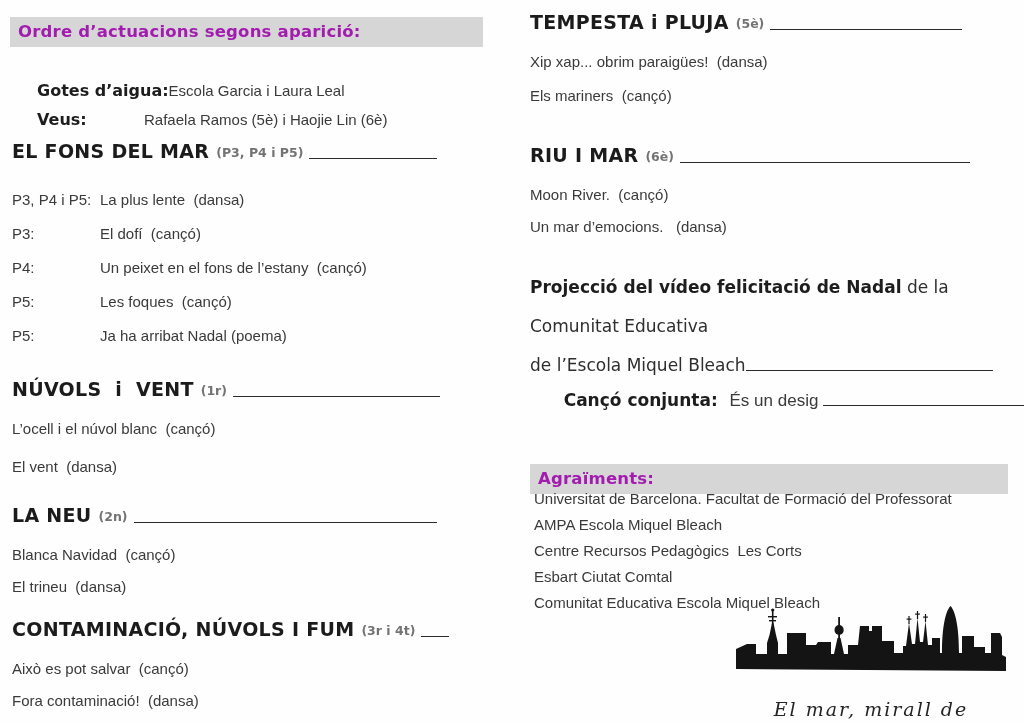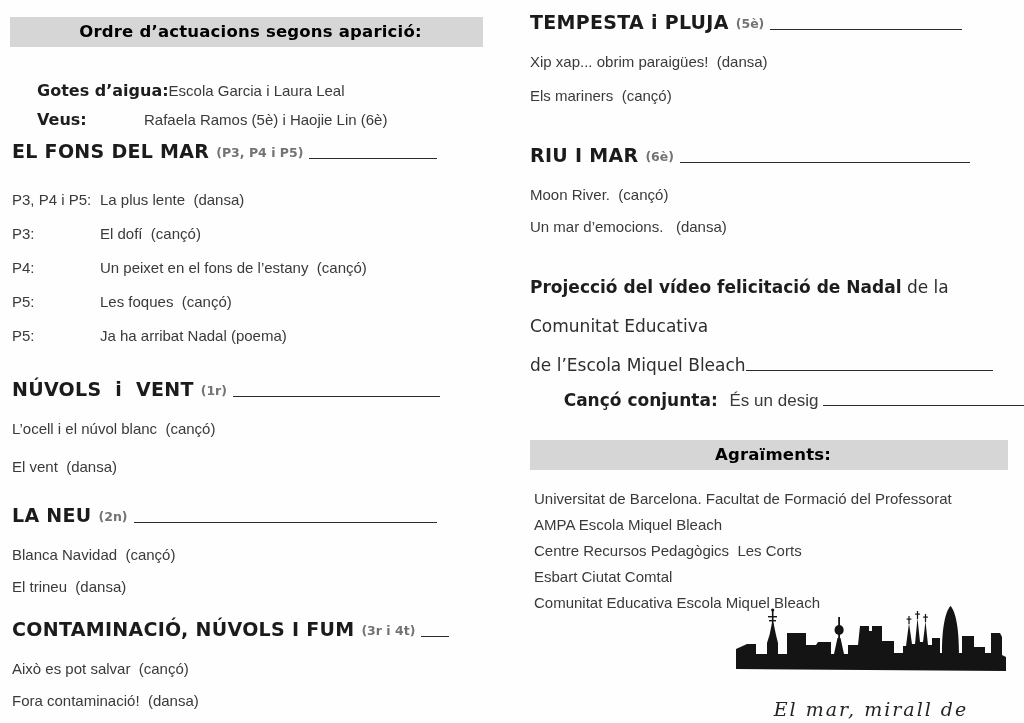--- a/index.html
+++ b/index.html
@@ -3,22 +3,22 @@
 <meta charset="utf-8">
 <style>
   html,body{margin:0;padding:0;background:#fff;}
   .page{position:relative;width:1024px;height:723px;background:#fefefe;overflow:hidden;
         font-family:"Liberation Sans",sans-serif;color:#3a3a3a;}
   .col{position:absolute;top:0;height:723px;}
   .col-left{left:12px;width:473px;}
   .col-right{left:530px;width:482px;}
   .block{position:absolute;left:0;}
   .graybar{background:#d6d6d6;height:30px;line-height:30px;padding-left:8px;
-           font-family:"DejaVu Sans",sans-serif;font-weight:bold;font-size:16.5px;color:#000000;
-           letter-spacing:.2px;box-sizing:border-box;text-align:center;}
+           font-family:"DejaVu Sans",sans-serif;font-weight:bold;font-size:16.5px;color:#a21caf;
+           letter-spacing:.2px;box-sizing:border-box;}
   .comic{font-family:"DejaVu Sans",sans-serif;font-weight:bold;color:#1d1d1d;}
   .comic-light{font-family:"DejaVu Sans",sans-serif;font-weight:normal;color:#2e2e2e;}
   .cast-row{font-size:15px;white-space:pre;}
   .cast-label{display:inline-block;min-width:107px;font-size:16px;}
   .sec-head{display:flex;align-items:flex-end;}
   .sec-title{font-family:"DejaVu Sans",sans-serif;font-weight:bold;font-size:19px;line-height:22px;
              color:#1b1b1b;letter-spacing:.3px;white-space:pre;}
   .sec-grade{font-family:"DejaVu Sans",sans-serif;font-weight:bold;font-size:12.5px;line-height:16px;
              color:#737373;margin-left:7px;margin-bottom:1px;white-space:pre;}
   .rule{flex:1;border-bottom:1.6px solid #2b2b2b;margin-bottom:3px;margin-left:6px;}
@@ -122,21 +122,21 @@
 
     <div class="block para" style="top:268px;width:482px;">
       <span class="comic" style="font-size:17px;">Projecció del vídeo felicitació de Nadal</span><span class="comic-light"> de la Comunitat Educativa</span><br>
       <span class="comic-light">de l’Escola Miquel Bleach</span><span class="inline-rule" style="width:247px;"></span>
     </div>
 
     <div class="block joint" style="top:372px;left:7px;">
       <span class="jlabel">Cançó conjunta:  </span><span class="jval">És un desig </span><span class="inline-rule" style="width:215px;"></span>
     </div>
 
-    <div class="block graybar" style="top:440px;width:478px;">Agraïments:</div>
+    <div class="block graybar" style="top:464px;width:478px;">Agraïments:</div>
 
     <div class="block" style="top:486px;left:4px;">
       <div class="thanks-line">Universitat de Barcelona. Facultat de Formació del Professorat</div>
       <div class="thanks-line">AMPA Escola Miquel Bleach</div>
       <div class="thanks-line">Centre Recursos Pedagògics  Les Corts</div>
       <div class="thanks-line">Esbart Ciutat Comtal</div>
       <div class="thanks-line">Comunitat Educativa Escola Miquel Bleach</div>
     </div>
 
     <div class="block logo" style="top:597px;left:205px;width:272px;">

